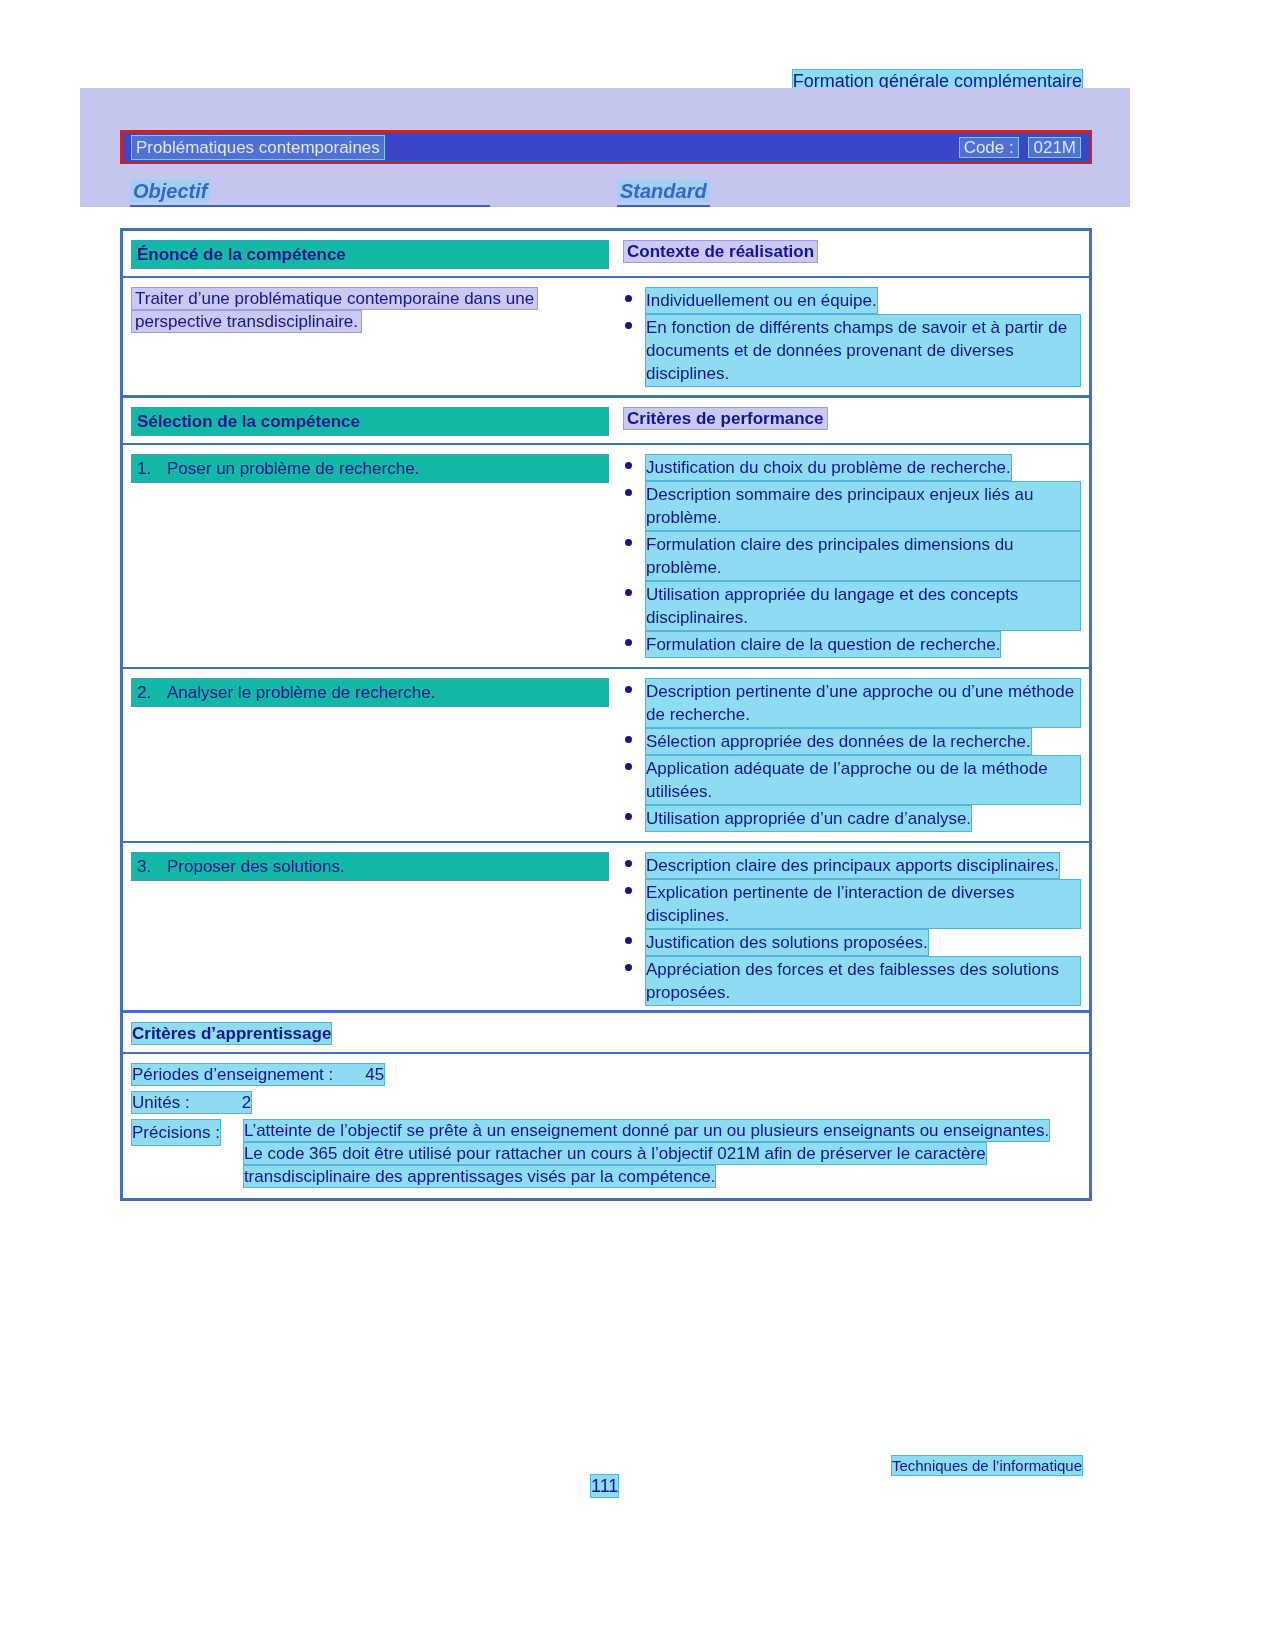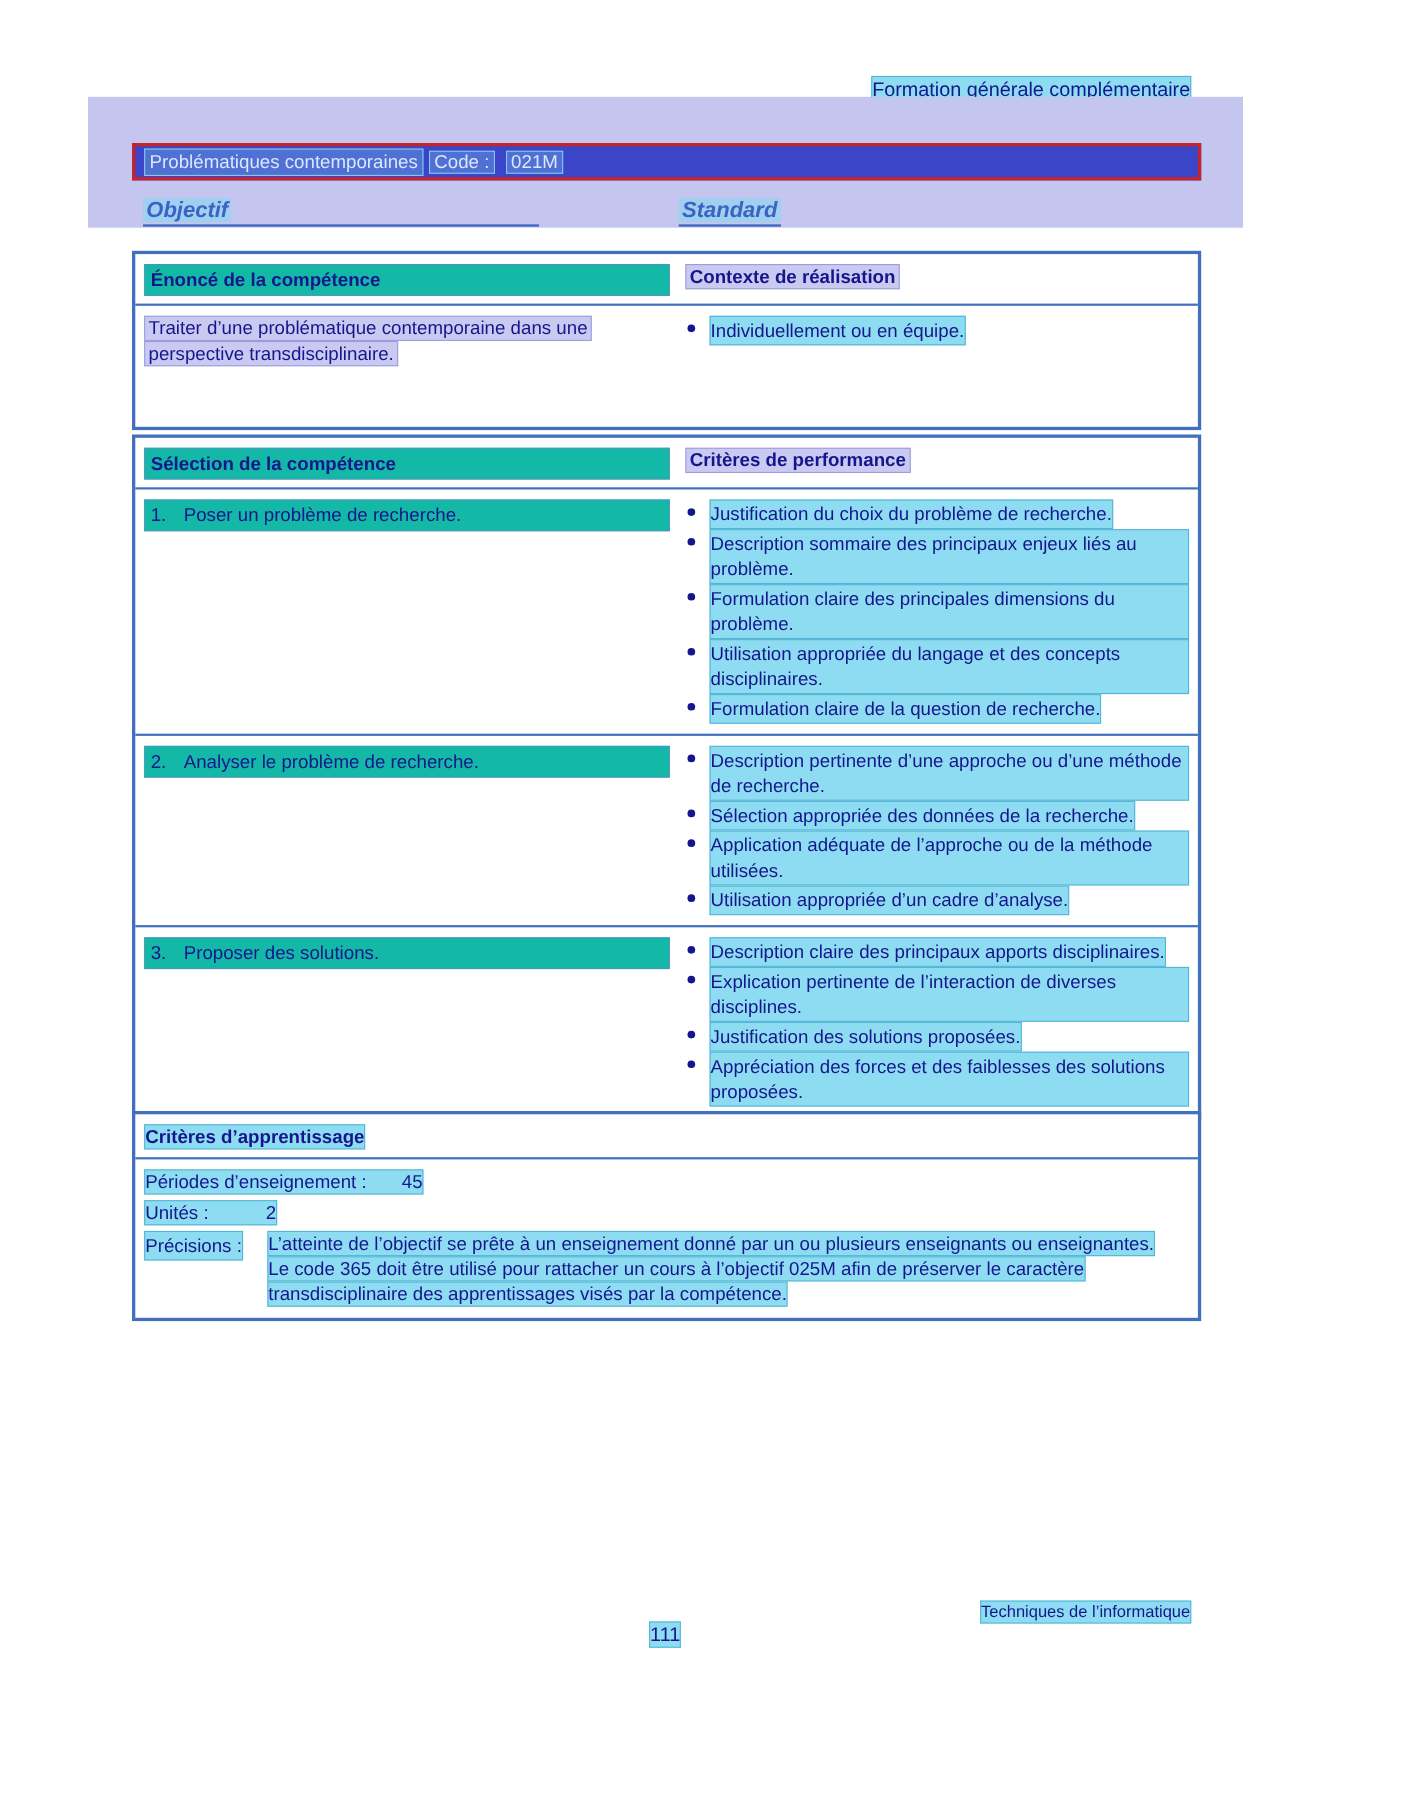--- a/index.html
+++ b/index.html
@@ -33,21 +33,21 @@
 
   .top-header { position: absolute; top: 70px; right: 192px; font-size: 18px; }
 
   .purple-box {
     position: absolute; left: 80px; top: 88px;
     width: 1050px; height: 119px; background: #c5c6ef;
   }
   .banner {
     position: absolute; left: 120px; top: 130px; width: 972px; height: 34px;
     background: #3a45c8; border: 3px solid #c42430;
-    display: flex; align-items: center; 
+    display: flex; align-items: center; justify-content: space-between;
     padding: 0 8px; color: #d9e7ff; font-size: 17px;
   }
   .bw {
     background: rgba(140,225,245,.28);
     border: 1px solid rgba(140,225,245,.8);
     padding: 0 4px;
   }
   .banner-code .bw { margin-left: 5px; }
 
   .objstd { position: absolute; left: 130px; top: 180px; }
@@ -126,20 +126,24 @@
   </div>
   <div class="trow">
     <div class="cell-left">
       <span class="hl-l">Traiter d’une problématique contemporaine dans une perspective transdisciplinaire.</span>
     </div>
     <div>
       <div class="blt">
         <span class="dot"></span>
         <span class="hl-c">Individuellement ou en équipe.</span>
       </div>
+      <div class="blt">
+        <span class="dot"></span>
+        <span class="hl-c">En fonction de différents champs de savoir et à partir de documents et de données provenant de diverses disciplines.</span>
+      </div>
     </div>
   </div>
 </div>
 
 <div class="tbl t2">
   <div class="thead">
     <div class="cell-left">
       <span class="bar-l">Sélection de la compétence</span>
     </div>
     <div>
@@ -232,21 +236,21 @@
     <div class="a-row">
       <span class="hl-c"><span>Périodes d’enseignement :</span><span class="a-gap30">45</span></span>
     </div>
     <div class="a-row">
       <span class="hl-c"><span>Unités :</span><span class="a-gap55">2</span></span>
     </div>
     <div class="precisions">
       <span class="p-label hl-c">Précisions :</span>
       <div class="p-body">
         <p><span class="hl-c">L’atteinte de l’objectif se prête à un enseignement donné par un ou plusieurs enseignants ou enseignantes.</span></p>
-        <p><span class="hl-c">Le code 365 doit être utilisé pour rattacher un cours à l’objectif 025M afin de préserver le caractère transdisciplinaire des apprentissages visés par la compétence.</span></p>
+        <p><span class="hl-c">Le code 365 doit être utilisé pour rattacher un cours à l’objectif 021M afin de préserver le caractère transdisciplinaire des apprentissages visés par la compétence.</span></p>
       </div>
     </div>
   </div>
 </div>
 
 <div class="footer-right">
   <span class="hl-c">Techniques de l’informatique</span>
 </div>
 
 <div class="page-number">

